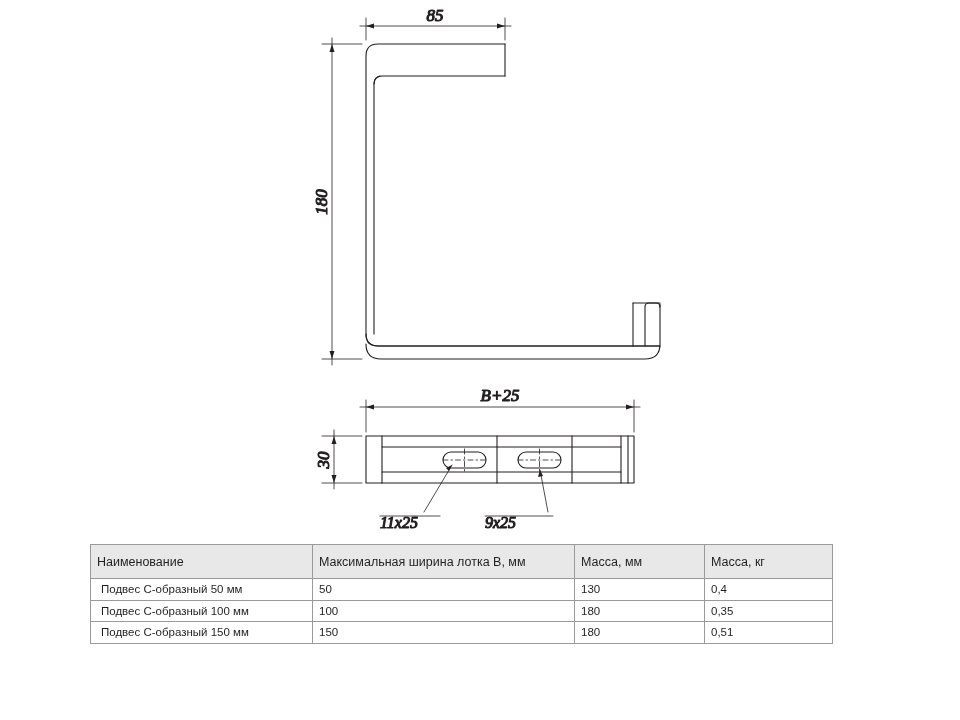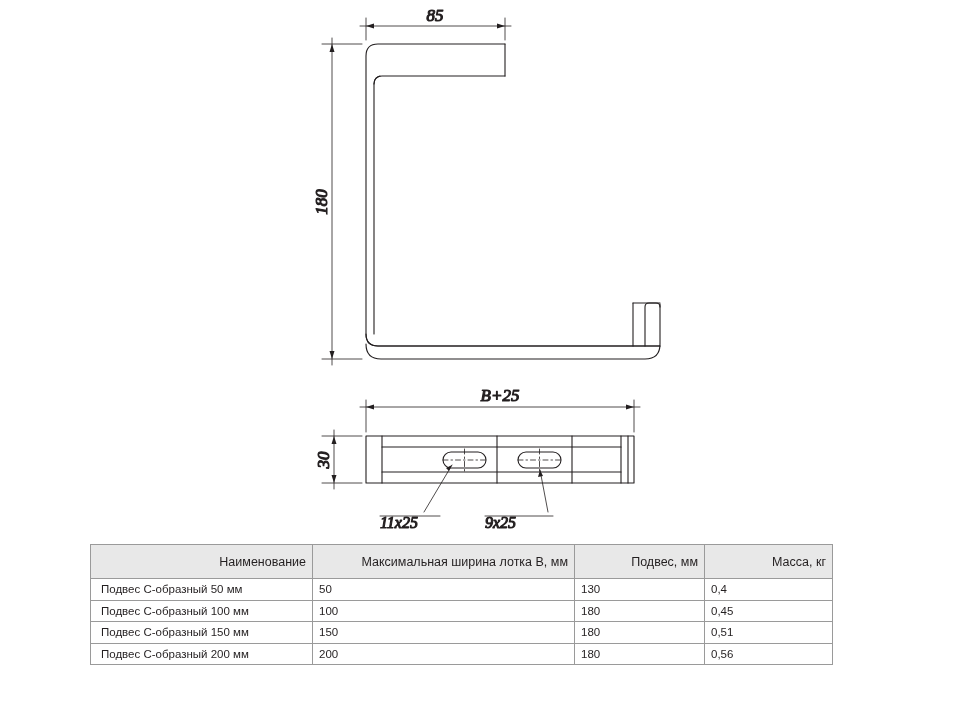--- a/index.html
+++ b/index.html
@@ -44,21 +44,21 @@
     table-layout: fixed;
   }
   #spec-table th {
     background: #e8e8e8;
     border: 1px solid #9a9a9a;
     font-weight: normal;
     font-size: 12.5px;
     color: #231f20;
     height: 34px;
     padding: 2px 6px;
-    text-align: right;
+    text-align: left;
     vertical-align: middle;
   }
   #spec-table td {
     border: 1px solid #9a9a9a;
     font-size: 11.5px;
     color: #231f20;
     height: 21.5px;
     padding: 1px 6px;
     text-align: left;
     vertical-align: middle;
@@ -187,43 +187,37 @@
   <colgroup>
     <col class="col-name">
       <col class="col-width">
       <col class="col-height">
       <col class="col-mass">
   </colgroup>
   <thead>
     <tr>
       <th>Наименование</th>
       <th>Максимальная ширина лотка B, мм</th>
-      <th>Подвес, мм</th>
+      <th>Масса, мм</th>
       <th>Масса, кг</th>
     </tr>
   </thead>
   <tbody>
     <tr>
       <td class="name-cell">Подвес С-образный 50 мм</td>
       <td>50</td>
       <td>130</td>
       <td>0,4</td>
     </tr>
     <tr>
       <td class="name-cell">Подвес С-образный 100 мм</td>
       <td>100</td>
       <td>180</td>
-      <td>0,45</td>
+      <td>0,35</td>
     </tr>
     <tr>
       <td class="name-cell">Подвес С-образный 150 мм</td>
       <td>150</td>
       <td>180</td>
       <td>0,51</td>
     </tr>
-    <tr>
-      <td class="name-cell">Подвес С-образный 200 мм</td>
-      <td>200</td>
-      <td>180</td>
-      <td>0,56</td>
-    </tr>
   </tbody>
 </table>
 
 </body></html>

